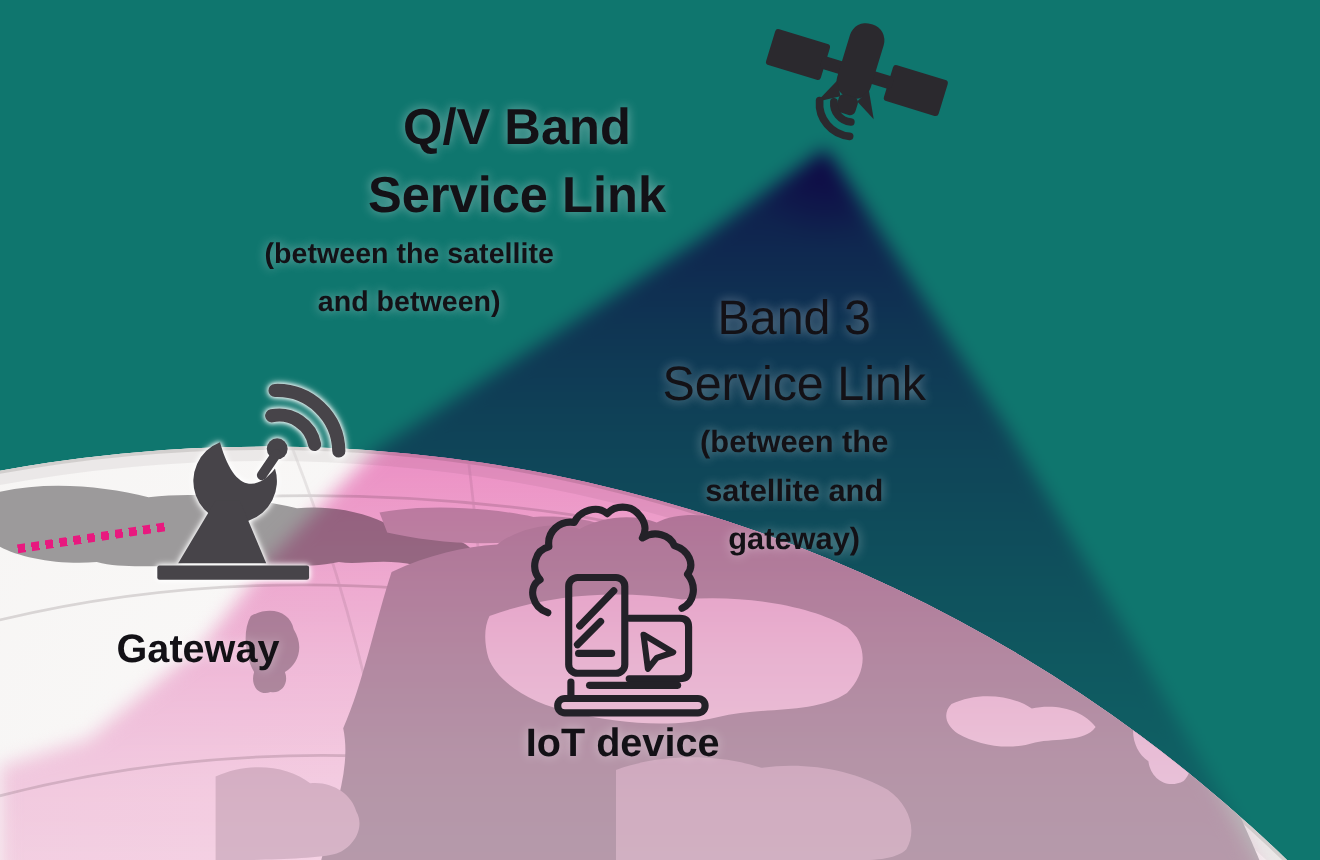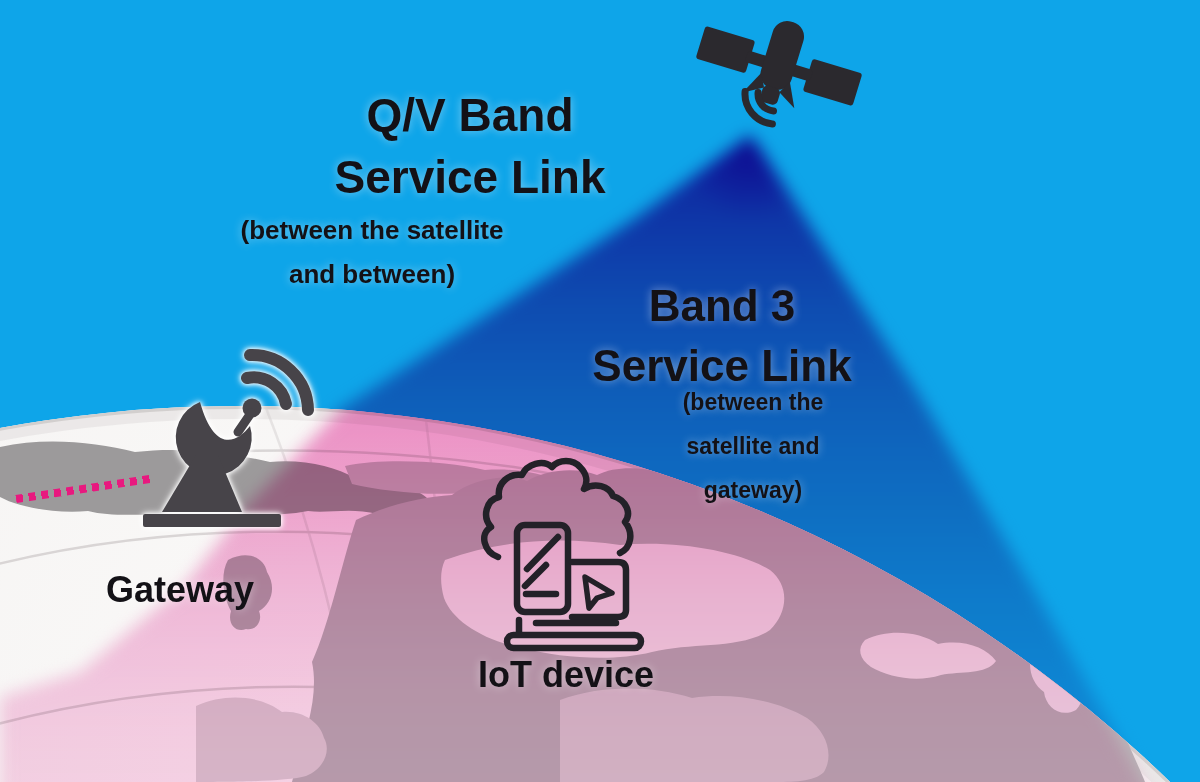--- a/index.html
+++ b/index.html
@@ -1,18 +1,18 @@
 <!DOCTYPE html>
 <html><head>
 <meta charset="utf-8">
 <style>
   html,body{margin:0;padding:0;background:#fff;}
   .canvas{
     position:relative; width:1200px; height:782px; overflow:hidden;
-    background:#0ea5e9;
+    background:#0f766e;
     font-family:"Liberation Sans","DejaVu Sans",sans-serif;
   }
   svg{display:block;}
   .abs{position:absolute;}
 
   
   #globe{left:0;top:0;width:1200px;height:782px;}
 
   
   #beam-wrap{
@@ -44,22 +44,22 @@
   #satellite-svg{left:690px;top:10px;}
   #dish-svg{left:125px;top:335px;filter:drop-shadow(0 0 2px #fff) drop-shadow(0 0 3px rgba(255,255,255,.9));}
   #iot-svg{left:465px;top:450px;}
 
   
   .txt{position:absolute;transform:translateX(-50%);text-align:center;color:#131116;
        white-space:nowrap;text-shadow:0 0 10px rgba(255,255,255,.45);}
   .txt span{display:block;}
   #feeder-title{left:470px;top:84px;font-size:46px;font-weight:800;line-height:62px;}
   #feeder-sub{left:372px;top:208px;font-size:26px;font-weight:700;line-height:44px;}
-  #service-title{left:722px;top:276px;font-size:44px;font-weight:700;line-height:60px;}
-  #service-sub{left:722px;top:380px;font-size:23px;font-weight:800;line-height:44px;margin-left:31px;}
+  #service-title{left:722px;top:260px;font-size:44px;font-weight:400;line-height:60px;}
+  #service-sub{left:722px;top:380px;font-size:28px;font-weight:800;line-height:44px;}
   #gateway-label{left:180px;top:549px;font-size:36px;font-weight:800;margin-top:20px;}
   #iot-label{left:566px;top:654px;font-size:36px;font-weight:800;}
 </style>
 </head>
 <body>
 
 <div class="canvas">
 
   <svg id="globe" class="abs" viewBox="0 0 1200 782" width="1200" height="782">
     <defs>

